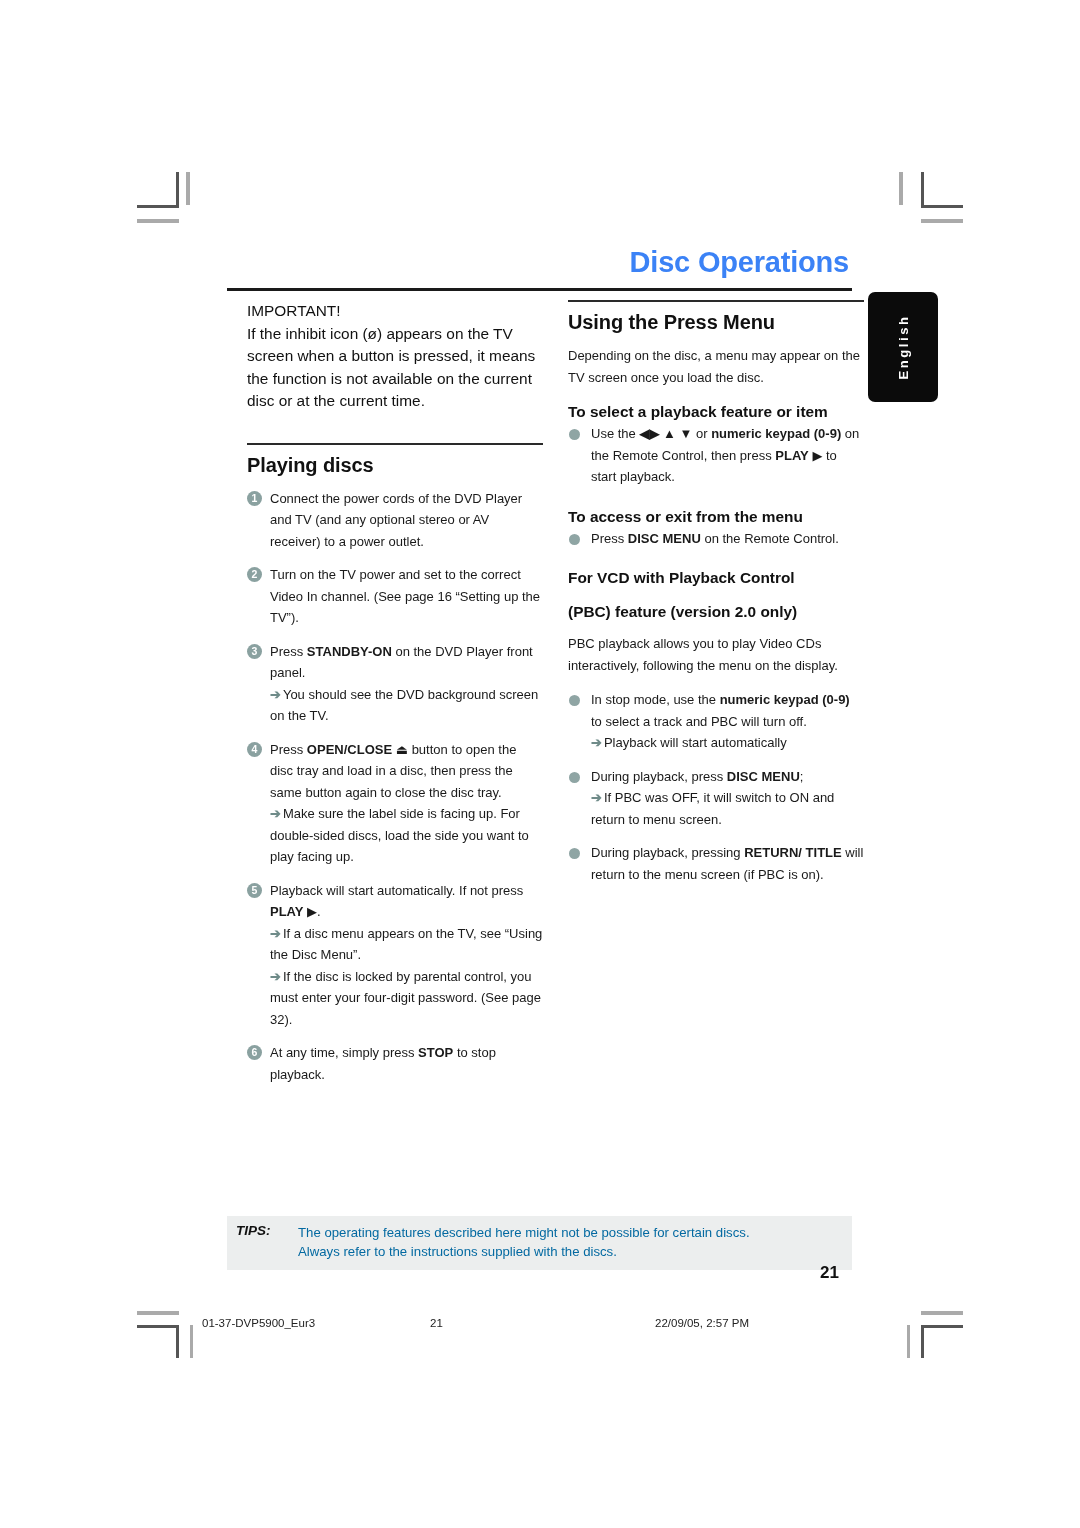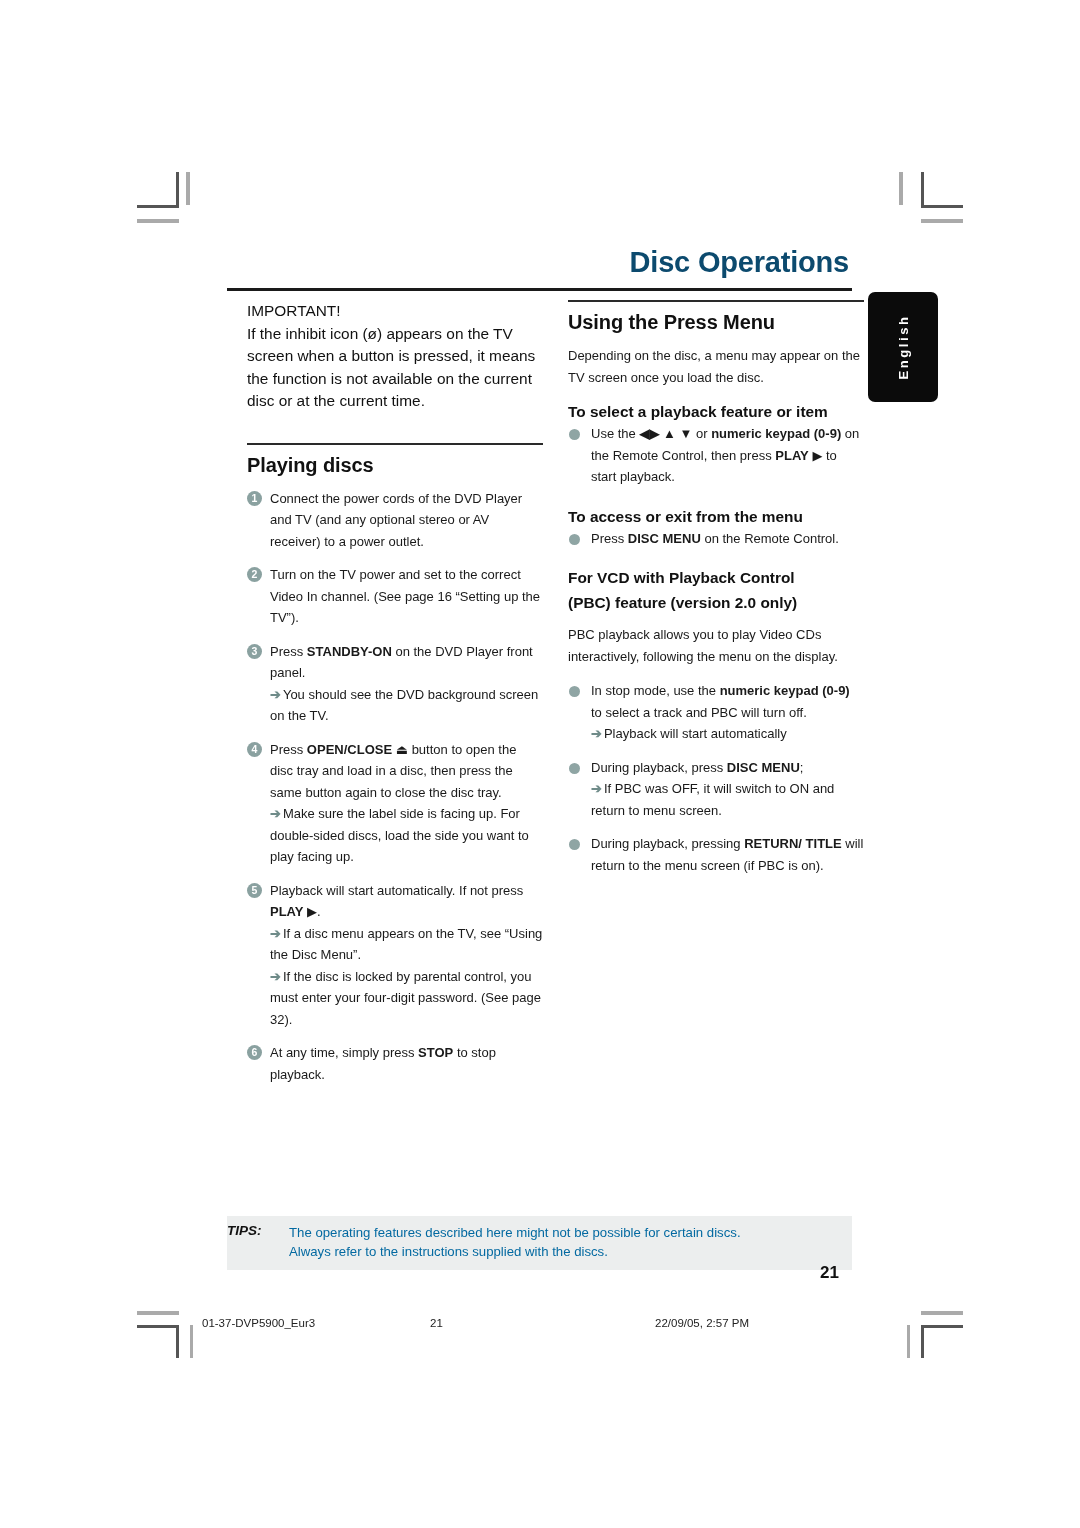--- a/index.html
+++ b/index.html
@@ -48,21 +48,21 @@
     height: 1528px;
   }
 
   .page-title {
     position: absolute;
     right: 231px;
     top: 246px;
     font-size: 29px;
     font-weight: bold;
     letter-spacing: -0.2px;
-    color: #0c4a6e;
+    color: #3b82f6;
     white-space: nowrap;
   }
 
   .rule-main {
     position: absolute;
     left: 227px;
     top: 288px;
     width: 625px;
     height: 3px;
     background: #1a1a1a;
@@ -124,21 +124,21 @@
     font-weight: normal;
     font-size: 15.4px;
     line-height: 22.5px;
     margin: 0 0 30px 0;
   }
 
   .subhead {
     font-size: 15.4px;
     font-weight: bold;
     line-height: 21px;
-    margin: 4px 0 1px 0;
+    margin: 13px 0 1px 0;
   }
   .subhead.spaced { margin-top: 18px; }
 
   b { font-weight: bold; }
 
   
   ol.steps { list-style: none; margin: 0; padding: 0; }
   ol.steps > li {
     position: relative;
     padding-left: 23px;
@@ -183,20 +183,21 @@
   .tips {
     position: absolute;
     left: 227px;
     top: 1216px;
     width: 625px;
     background: #eceeee;
     padding: 7px 0 9px 0;
   }
   .tips-inner {
     display: flex;
+    padding-left: 9px;
   }
   .tips-label {
     font-size: 13.5px;
     font-weight: bold;
     font-style: italic;
     width: 62px;
     flex: none;
     color: #111;
   }
   .tips-lines { font-size: 13.2px; line-height: 19px; color: #0369a1; }

